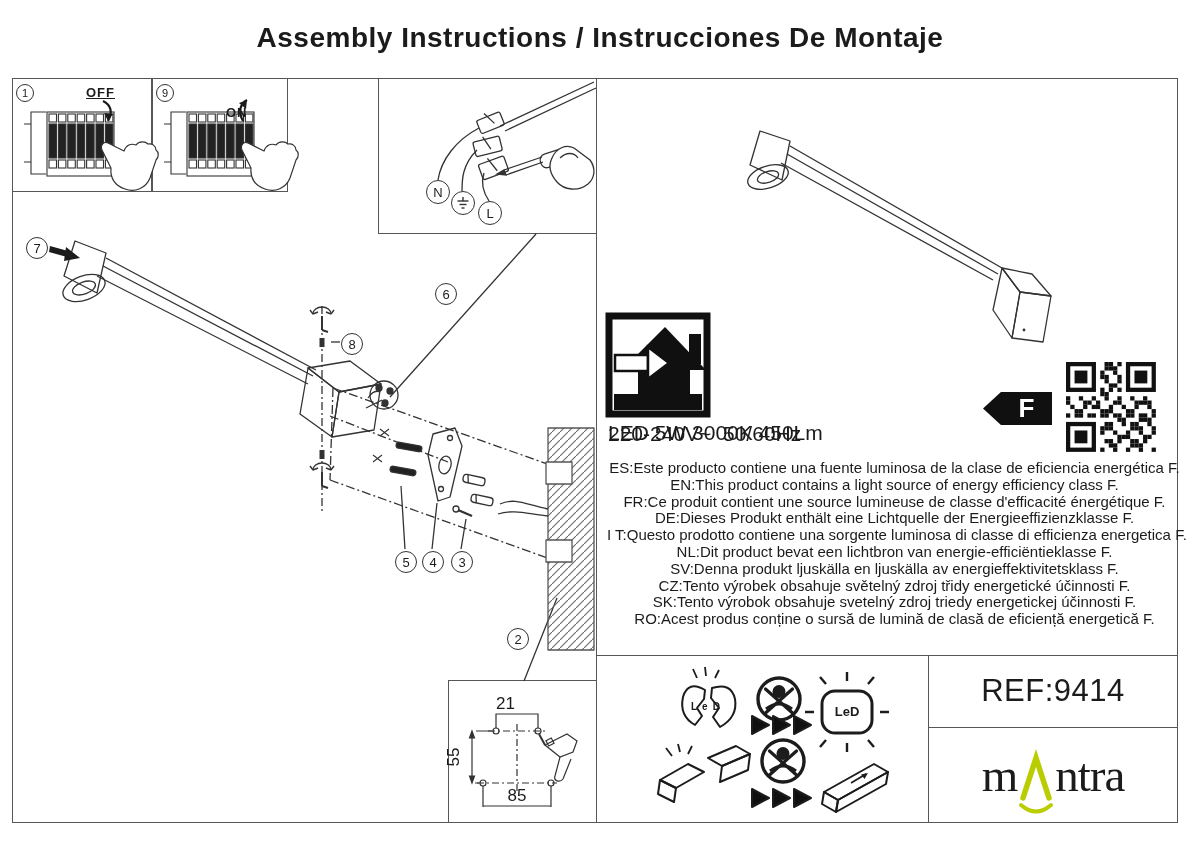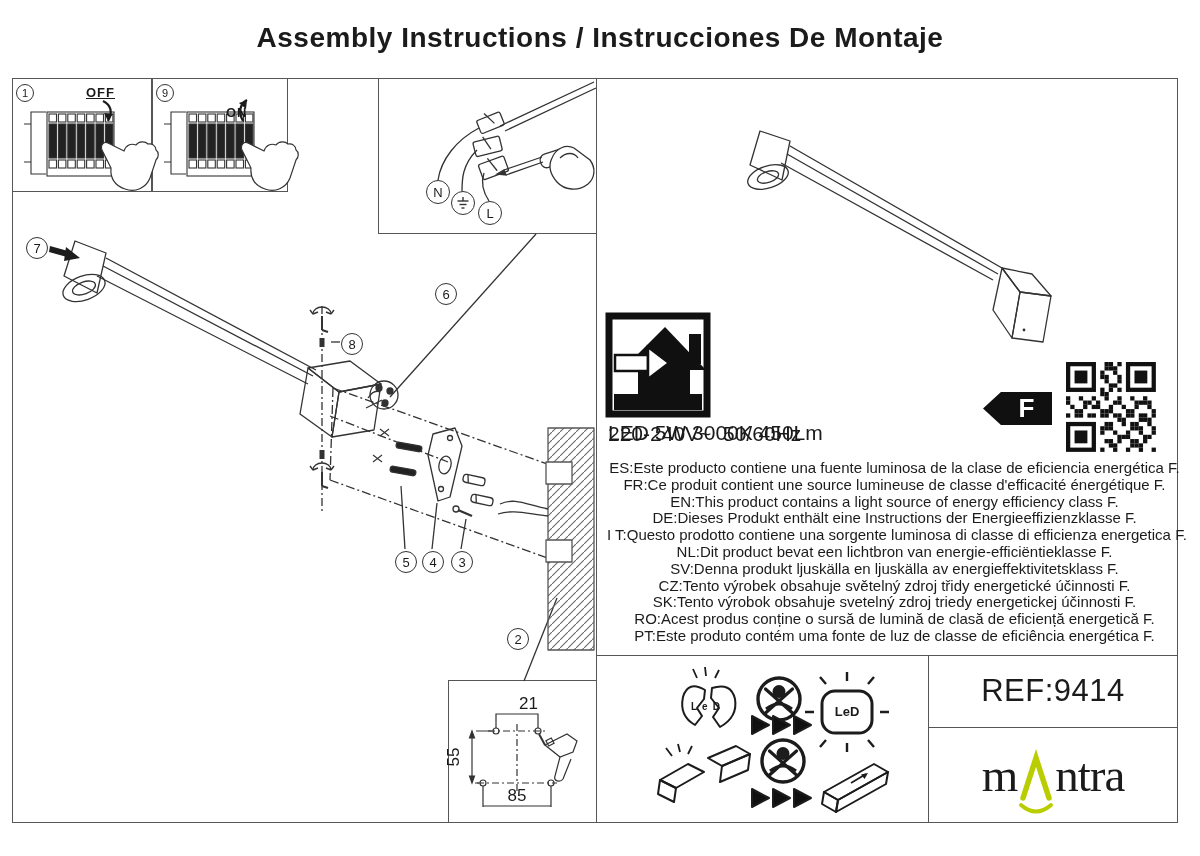--- a/index.html
+++ b/index.html
@@ -77,36 +77,35 @@
       </g>
     </svg>
   </span>
 <span class="term" style="left:478px;top:201px;">L</span>
 
 <div class="txt spec" style="top:421px;">LED 5W 3000K 450Lm</div>
 <div class="txt spec" style="top:422px;">220-240V~  50/60Hz</div>
 
 <div class="txt langs">
   <div class="lang-line">ES:Este producto contiene una fuente luminosa de la clase de eficiencia energética F.</div>
+  <div class="lang-line">EN:This product contains a light source of energy efficiency class F.</div>
   <div class="lang-line">FR:Ce produit contient une source lumineuse de classe d'efficacité énergétique F.</div>
-  <div class="lang-line">EN:This product contains a light source of energy efficiency class F.</div>
-  <div class="lang-line">DE:Dieses Produkt enthält eine Instructions der Energieeffizienzklasse F.</div>
+  <div class="lang-line">DE:Dieses Produkt enthält eine Lichtquelle der Energieeffizienzklasse F.</div>
   <div class="lang-line">I T:Questo prodotto contiene una sorgente luminosa di classe di efficienza energetica F.</div>
   <div class="lang-line">NL:Dit product bevat een lichtbron van energie-efficiëntieklasse F.</div>
   <div class="lang-line">SV:Denna produkt ljuskälla en ljuskälla av energieffektivitetsklass F.</div>
   <div class="lang-line">CZ:Tento výrobek obsahuje světelný zdroj třidy energetické účinnosti F.</div>
   <div class="lang-line">SK:Tento výrobok obsahuje svetelný zdroj triedy energetickej účinnosti F.</div>
   <div class="lang-line">RO:Acest produs conține o sursă de lumină de clasă de eficiență energetică F.</div>
-  <div class="lang-line">PT:Este produto contém uma fonte de luz de classe de eficiência energética F.</div>
 </div>
 
 <div class="f-arrow"></div>
 <div class="txt f-label">F</div>
 
-<div class="txt dim" style="left:496px;top:694px;width:42px;text-align:right;">21</div>
+<div class="txt dim" style="left:496px;top:694px;width:42px;text-align:left;">21</div>
 <div class="txt dim rot90" style="left:442px;top:747px;width:24px;text-align:center;">55</div>
 <div class="txt dim" style="left:483px;top:786px;width:68px;text-align:center;">85</div>
 
 <div class="txt led-txt" style="left:827px;top:704px;width:40px;">LeD</div>
 <div class="txt led-txt-broken" style="left:691px;top:701px;">LeD</div>
 
 <div class="txt ref-cell">REF:9414</div>
 <div class="txt brand-cell">
   <span>m</span>
     <span class="brand-caret"><svg style="position:static;overflow:visible" width="36" height="50" viewBox="0 0 36 50">

